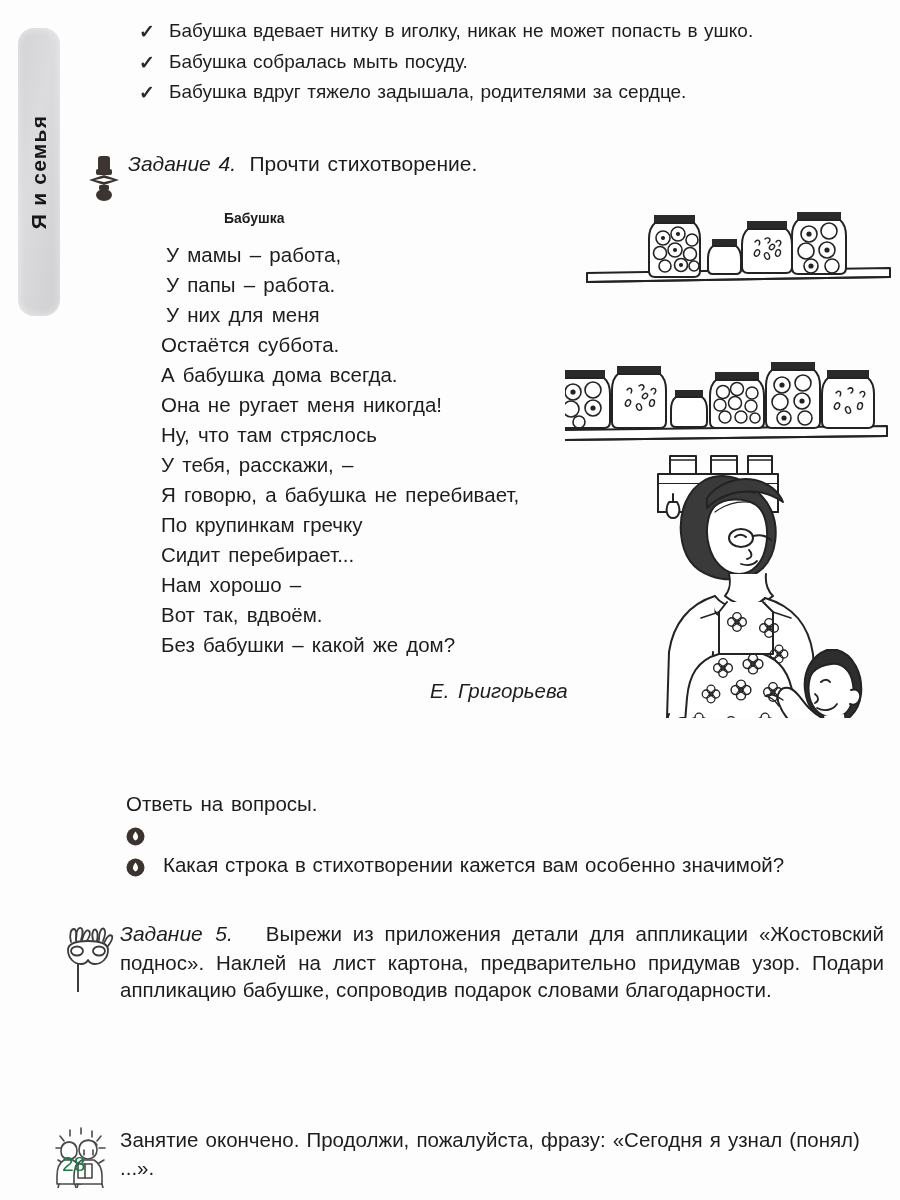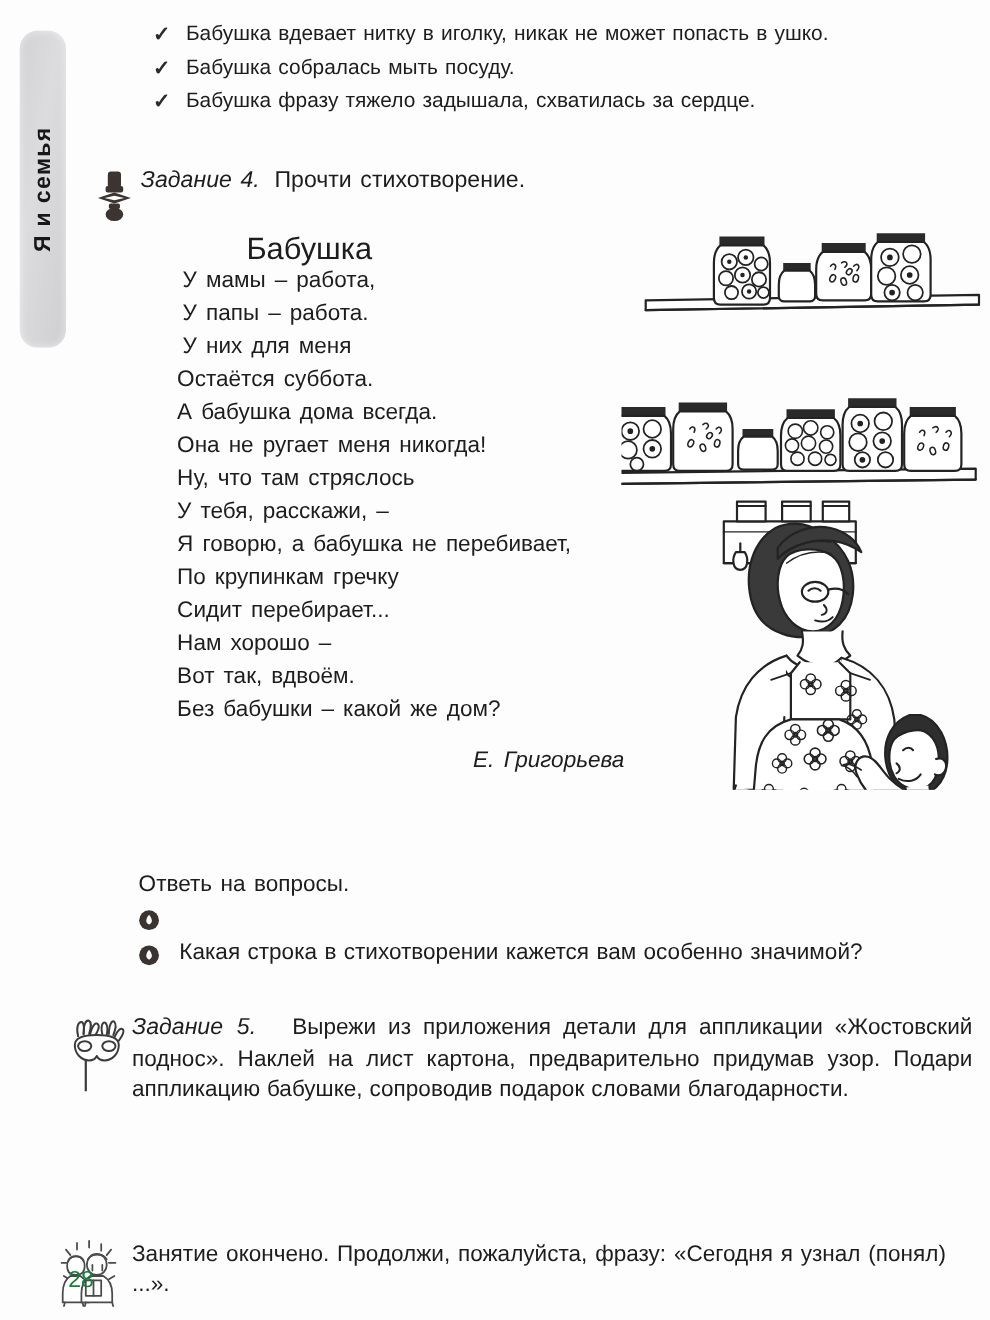--- a/index.html
+++ b/index.html
@@ -98,22 +98,22 @@
   .task-body {
     font-size: 21px;
     word-spacing: 2px;
   }
 
   
   .poem-title {
     position: absolute;
     left: 224px;
     top: 210px;
-    font-weight: normal;
-    font-size: 28px;
+    font-weight: bold;
+    font-size: 14px;
   }
   .poem {
     position: absolute;
     left: 166px;
     top: 240px;
     width: 440px;
   }
   .poem-line {
     font-size: 20.5px;
     line-height: 1.465;
@@ -240,21 +240,21 @@
       <span class="check-text">Бабушка вдевает нитку в иголку, никак не может попасть в ушко.</span>
     </div>
 
     <div class="check-row">
       <span class="check-mark">✓</span>
       <span class="check-text">Бабушка собралась мыть посуду.</span>
     </div>
 
     <div class="check-row">
       <span class="check-mark">✓</span>
-      <span class="check-text">Бабушка фразу тяжело задышала, схватилась за сердце.</span>
+      <span class="check-text">Бабушка вдруг тяжело задышала, родителями за сердце.</span>
     </div>
 
   </div>
 
   <div class="task4-row">
     <span class="icon-slot">
       <svg width="34" height="50" viewBox="0 0 34 50" aria-hidden="true">
         <rect x="11" y="2" width="12" height="15" rx="3" fill="#3b3430"></rect>
         <rect x="9" y="15" width="16" height="6" rx="2" fill="#3b3430"></rect>
         <path d="M2 26 L17 21 L32 26 L17 31 Z" fill="#3b3430"></path>

